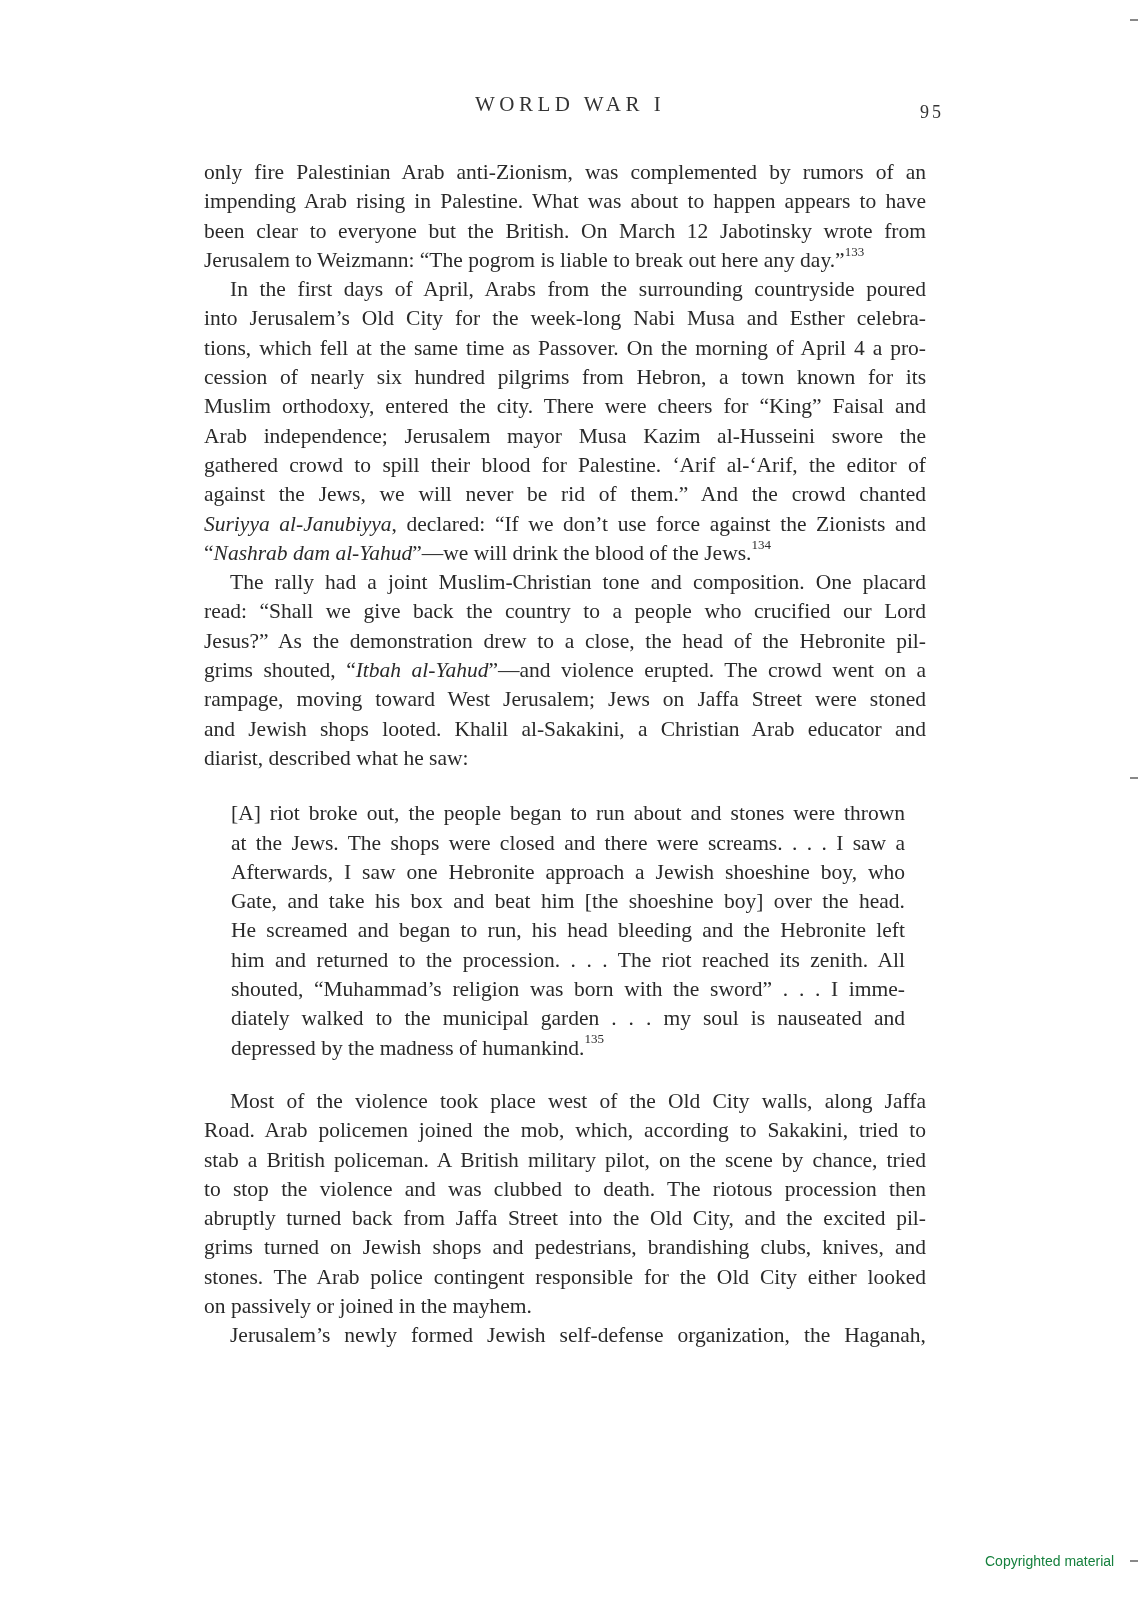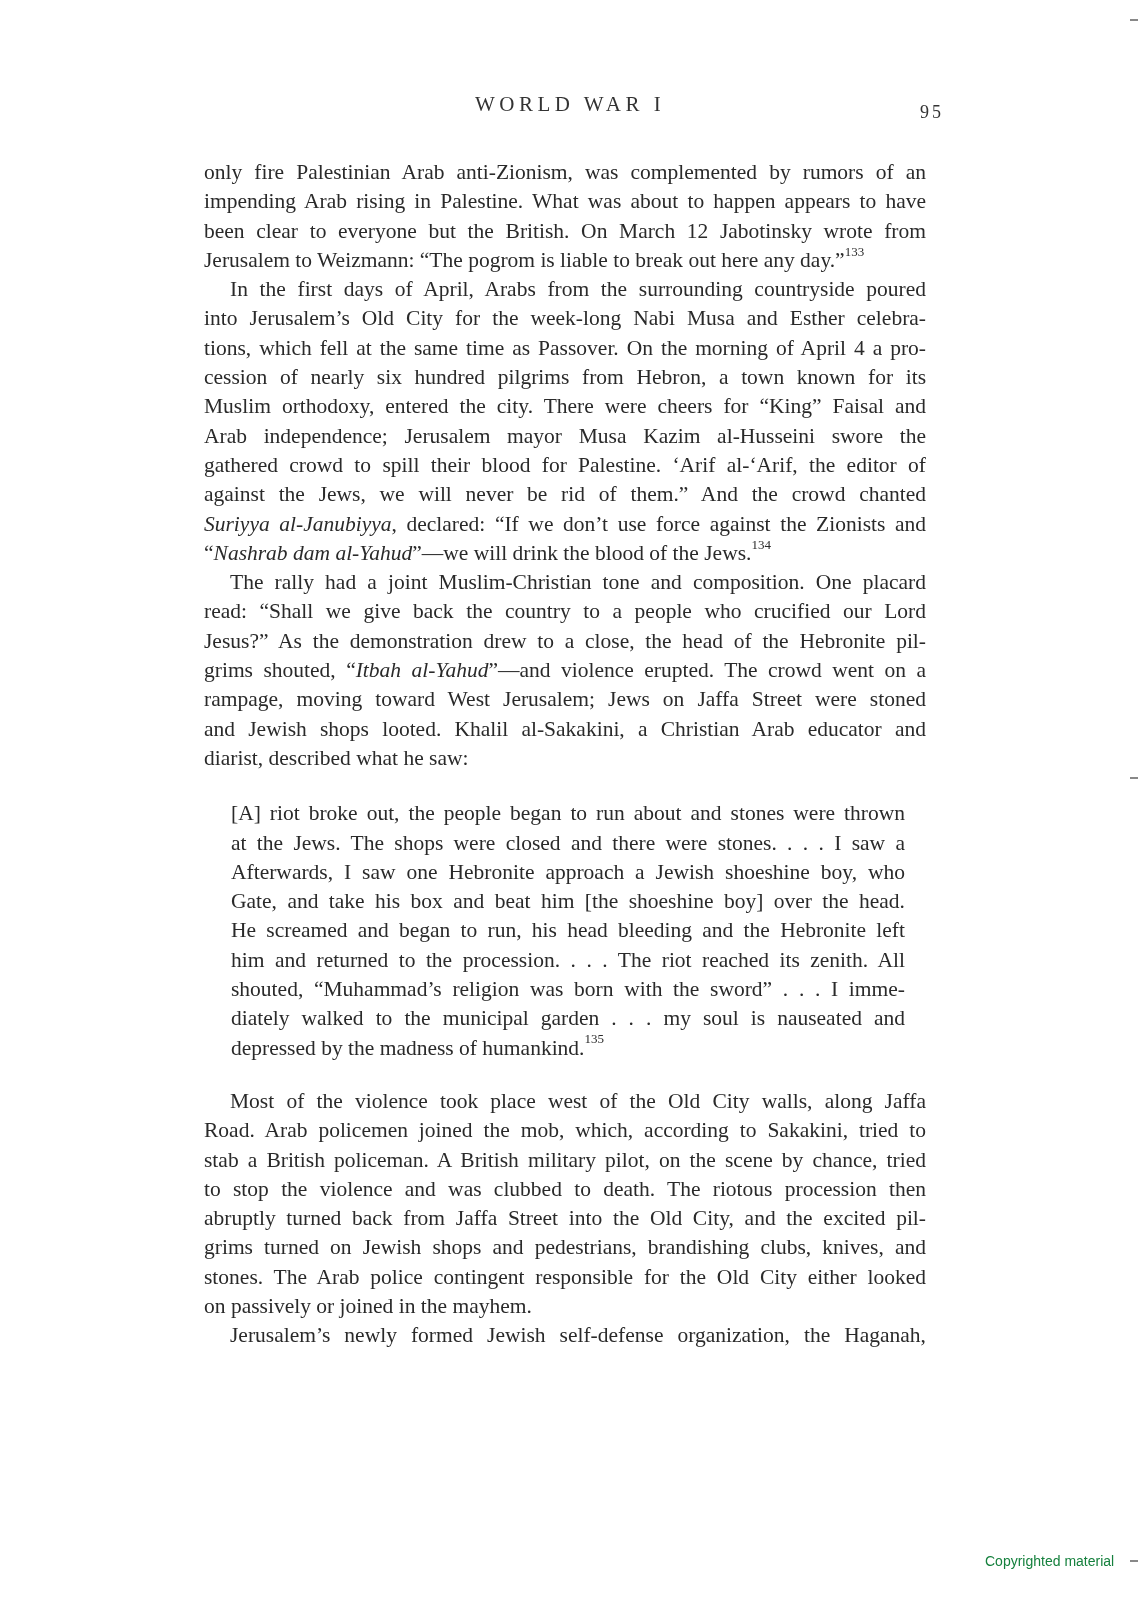--- a/index.html
+++ b/index.html
@@ -50,21 +50,21 @@
     <div class="line">read: “Shall we give back the country to a people who crucified our Lord</div>
     <div class="line">Jesus?” As the demonstration drew to a close, the head of the Hebronite pil-</div>
     <div class="line"><span>grims shouted, “</span><i>Itbah al-Yahud</i><span>”—and violence erupted. The crowd went on a</span></div>
     <div class="line">rampage, moving toward West Jerusalem; Jews on Jaffa Street were stoned</div>
     <div class="line">and Jewish shops looted. Khalil al-Sakakini, a Christian Arab educator and</div>
     <div class="line last">diarist, described what he saw:</div>
   </div>
 
   <div class="extract">
     <div class="line">[A] riot broke out, the people began to run about and stones were thrown</div>
-    <div class="line">at the Jews. The shops were closed and there were stones. . . . I saw a</div>
+    <div class="line">at the Jews. The shops were closed and there were screams. . . . I saw a</div>
     <div class="line">Afterwards, I saw one Hebronite approach a Jewish shoeshine boy, who</div>
     <div class="line">Gate, and take his box and beat him [the shoeshine boy] over the head.</div>
     <div class="line">He screamed and began to run, his head bleeding and the Hebronite left</div>
     <div class="line">him and returned to the procession. . . . The riot reached its zenith. All</div>
     <div class="line">shouted, “Muhammad’s religion was born with the sword” . . . I imme-</div>
     <div class="line">diately walked to the municipal garden . . . my soul is nauseated and</div>
     <div class="line last"><span>depressed by the madness of humankind.</span><sup>135</sup></div>
   </div>
 
   <div>

